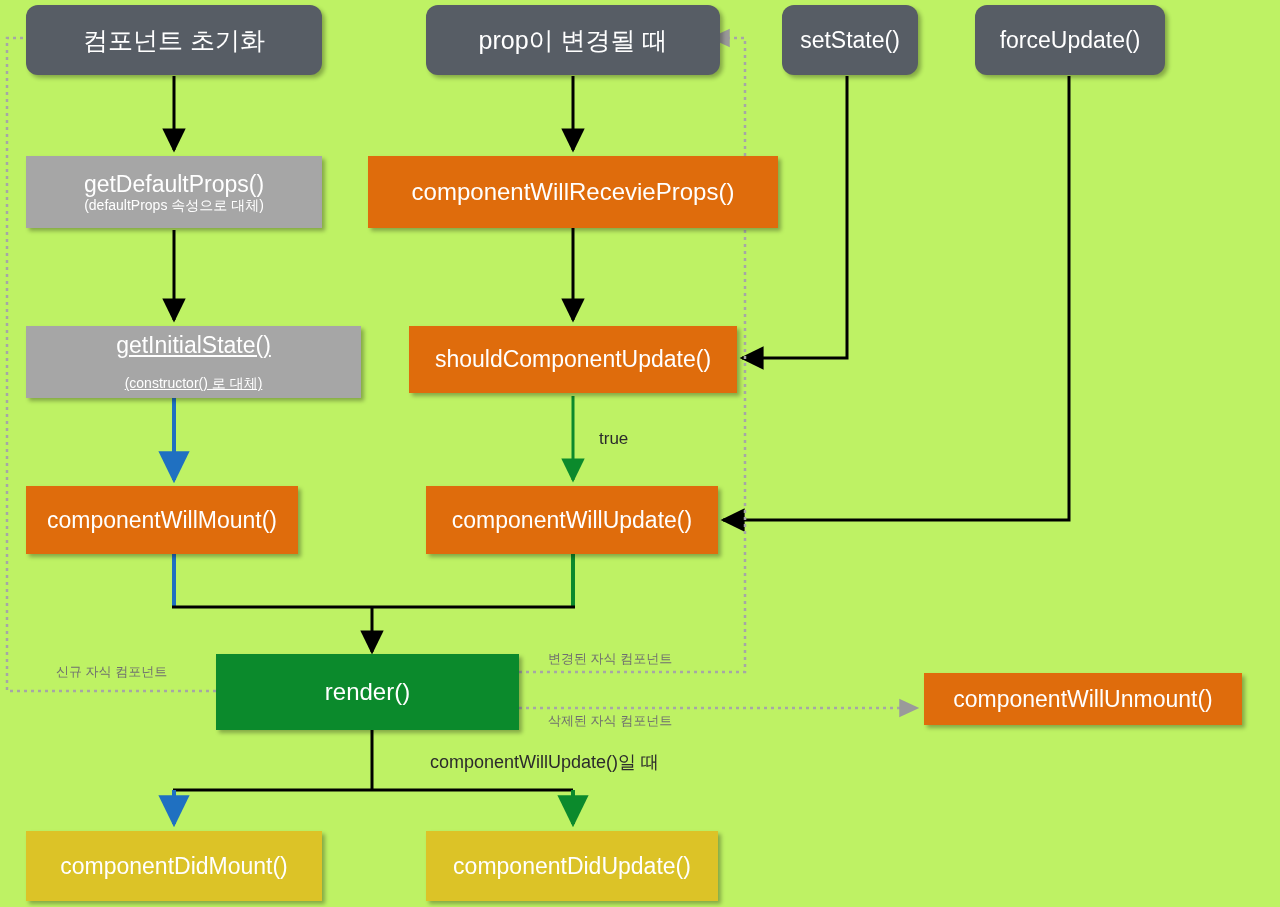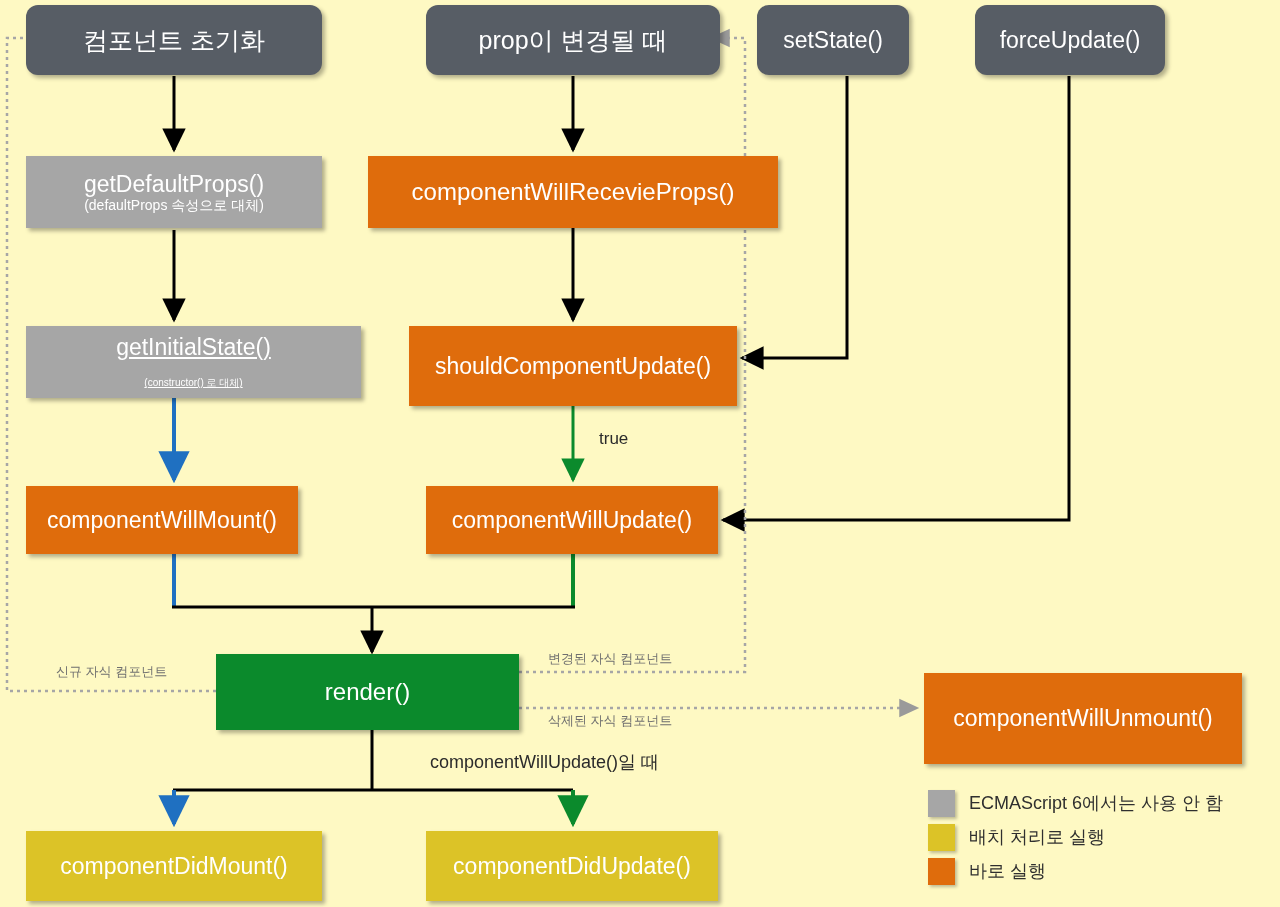--- a/index.html
+++ b/index.html
@@ -1,18 +1,18 @@
 <!DOCTYPE html>
 <html><head>
 <meta charset="utf-8">
 <style>
   html,body{margin:0;padding:0;background:#ffffff;}
   body{width:1280px;height:907px;overflow:hidden;
        font-family:"Liberation Sans","DejaVu Sans",sans-serif;}
-  #stage{position:relative;width:1280px;height:907px;background:#fef9c3;}
+  #stage{position:relative;width:1280px;height:907px;background:#bef264;}
 
   svg.edges{position:absolute;left:0;top:0;width:1280px;height:907px;overflow:visible;}
 
   .node{position:absolute;box-sizing:border-box;display:flex;flex-direction:column;
         align-items:center;justify-content:center;text-align:center;color:#ffffff;
         box-shadow:3px 3px 4px rgba(0,0,0,0.30);}
   .node .t1{line-height:1.05;white-space:nowrap;}
   .node .t2{line-height:1.05;white-space:nowrap;}
 
   .n-dark{background:#575d65;border-radius:12px;}
@@ -89,43 +89,43 @@
   </svg>
 
   <div class="node n-dark" style="left:26px;top:5px;width:296px;height:70px;font-size:25px;">
     <span class="t1">컴포넌트 초기화</span>
   </div>
 
   <div class="node n-dark" style="left:426px;top:5px;width:294px;height:70px;font-size:25px;">
     <span class="t1">prop이 변경될 때</span>
   </div>
 
-  <div class="node n-dark" style="left:757px;top:5px;width:152px;height:70px;font-size:23px;">
+  <div class="node n-dark" style="left:782px;top:5px;width:136px;height:70px;font-size:23px;">
     <span class="t1">setState()</span>
   </div>
 
   <div class="node n-dark" style="left:975px;top:5px;width:190px;height:70px;font-size:23px;">
     <span class="t1">forceUpdate()</span>
   </div>
 
   <div class="node n-gray" style="left:26px;top:156px;width:296px;height:72px;">
     <span class="t1" style="font-size:23px;">getDefaultProps()</span>
     <span class="t2" style="font-size:14px;margin-top:2px;">(defaultProps 속성으로 대체)</span>
   </div>
 
   <div class="node n-gray" style="left:26px;top:326px;width:335px;height:72px;text-decoration:underline;">
     <span class="t1" style="font-size:23px;">getInitialState()</span>
-    <span class="t2" style="font-size:10px;margin-top:19px;">(constructor() 로 대체)</span>
+    <span class="t2" style="font-size:14px;margin-top:19px;">(constructor() 로 대체)</span>
   </div>
 
   <div class="node n-orange" style="left:368px;top:156px;width:410px;height:72px;font-size:24px;">
     <span class="t1">componentWillRecevieProps()</span>
   </div>
 
-  <div class="node n-orange" style="left:409px;top:326px;width:328px;height:80px;font-size:23px;">
+  <div class="node n-orange" style="left:409px;top:326px;width:328px;height:67px;font-size:23px;">
     <span class="t1">shouldComponentUpdate()</span>
   </div>
 
   <div class="node n-orange" style="left:26px;top:486px;width:272px;height:68px;font-size:23px;">
     <span class="t1">componentWillMount()</span>
   </div>
 
   <div class="node n-orange" style="left:426px;top:486px;width:292px;height:68px;font-size:23px;text-align:center;">
     <span class="t1">componentWillUpdate()</span>
   </div>
@@ -135,43 +135,29 @@
   </div>
 
   <div class="node n-yellow" style="left:26px;top:831px;width:296px;height:70px;font-size:23px;">
     <span class="t1">componentDidMount()</span>
   </div>
 
   <div class="node n-yellow" style="left:426px;top:831px;width:292px;height:70px;font-size:23px;">
     <span class="t1">componentDidUpdate()</span>
   </div>
 
-  <div class="node n-orange" style="left:924px;top:673px;width:318px;height:91px;font-size:23px;">
+  <div class="node n-orange" style="left:924px;top:673px;width:318px;height:52px;font-size:23px;">
     <span class="t1">componentWillUnmount()</span>
   </div>
 
   <div class="lbl lbl-true" style="left:582px;top:429px;">true</div>
 
   <div class="lbl lbl-sm" style="left:56px;top:663px;">신규 자식 컴포넌트</div>
 
   <div class="lbl lbl-sm" style="left:548px;top:650px;">변경된 자식 컴포넌트</div>
 
   <div class="lbl lbl-sm" style="left:548px;top:712px;">삭제된 자식 컴포넌트</div>
 
 
   <div class="lbl lbl-md" style="left:430px;top:750px;">componentWillUpdate()일 때</div>
 
-  <div class="legend" style="left:928px;top:788px;">
-    <div class="legend-row">
-      <span class="swatch" style="background:#a6a6a6;"></span>
-      <span class="legend-text">ECMAScript 6에서는 사용 안 함</span>
-    </div>
-    <div class="legend-row">
-      <span class="swatch" style="background:#dcc327;"></span>
-      <span class="legend-text">배치 처리로 실행</span>
-    </div>
-    <div class="legend-row">
-      <span class="swatch" style="background:#df6c0c;"></span>
-      <span class="legend-text">바로 실행</span>
-    </div>
-  </div>
 
 </div>
 
 </body></html>

